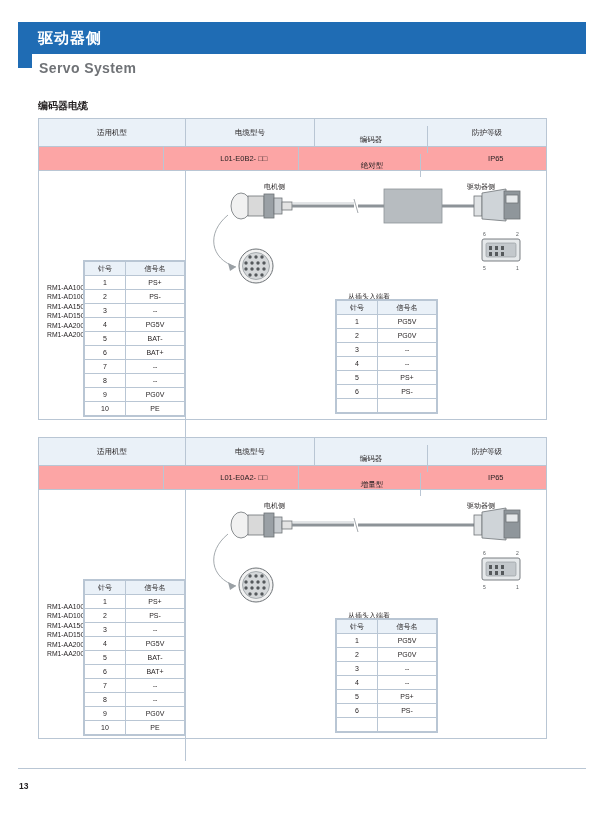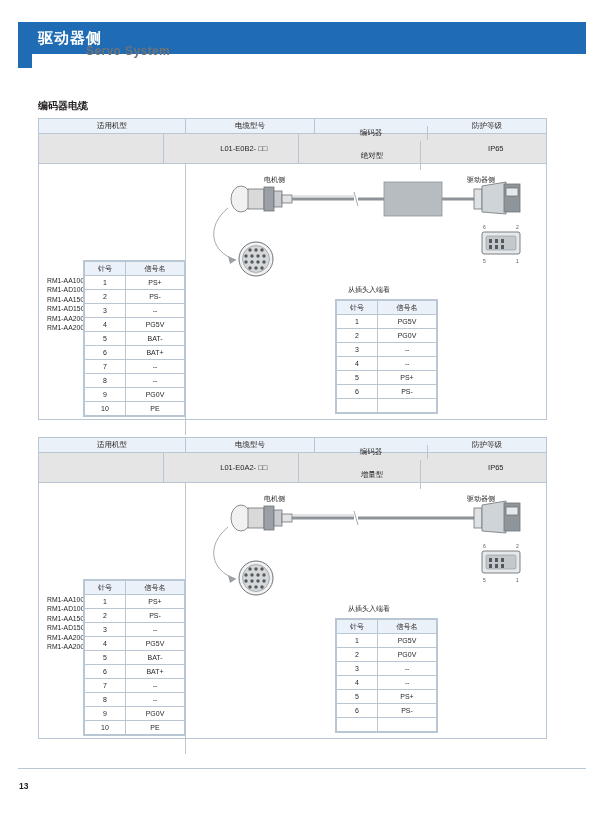--- a/index.html
+++ b/index.html
@@ -45,26 +45,25 @@
     left: 20px;
     top: 7px;
     font-size: 15px;
     font-weight: bold;
     color: #ffffff;
     letter-spacing: 1px;
   }
   .header-sub {
     position: absolute;
     left: 21px;
-    top: 22px;
-    font-size: 12px;
+    top: 38px;
+    font-size: 14px;
     font-weight: bold;
     color: #6f7276;
     letter-spacing: .4px;
-    margin-left: 47px;
   }
 
   
   .section-title {
     position: absolute;
     left: 38px;
     top: 99px;
     font-size: 10px;
     font-weight: bold;
     color: #231f20;
@@ -78,21 +77,21 @@
     border: 1px solid #b9c6d4;
     box-sizing: border-box;
     background: #ffffff;
   }
   #block-1 { top: 118px; height: 302px; }
   #block-2 { top: 437px; height: 302px; }
 
   
   .head-row {
     display: flex;
-    height: 15px;
+    height: 28px;
     box-sizing: border-box;
     background: #eaf1f8;
     border-bottom: 1px solid #b9c6d4;
   }
   .head-row .cell {
     box-sizing: border-box;
     border-right: 1px solid #b9c6d4;
     font-size: 7.5px;
     color: #231f20;
     display: flex;
@@ -101,23 +100,23 @@
     height: 100%;
   }
   .head-row .cell:last-child { border-right: none; }
   .c-model { width: 147px; }
   .c-cable { width: 129px; }
   .c-enc   { width: 113px; margin-top: 7px; }
   .c-ip    { width: 118px; text-align: right; }
 
   .sub-row {
     display: flex;
-    height: 30px;
+    height: 24px;
     box-sizing: border-box;
-    background: #e5e5e5;
+    background: #fca5a5;
     border-bottom: 1px solid #b9c6d4;
     gap: 25px;
   }
   .sub-row .cell {
     box-sizing: border-box;
     border-right: 1px solid #b9c6d4;
     font-size: 7.5px;
     color: #231f20;
     display: flex;
     align-items: center;

